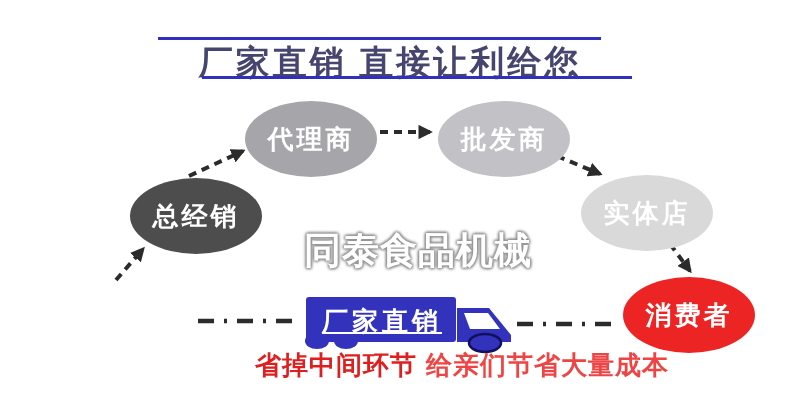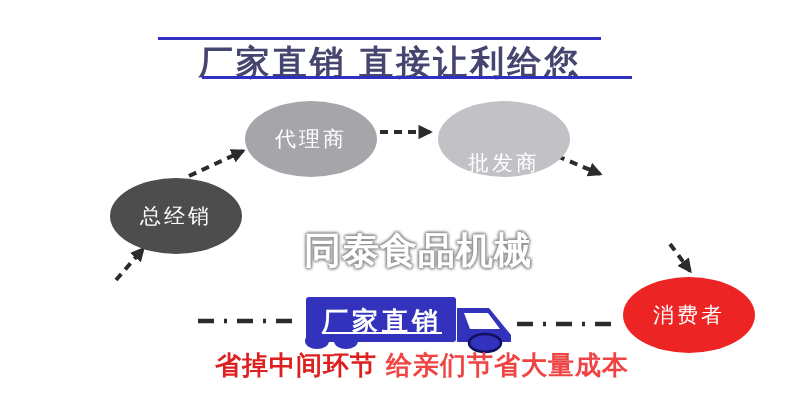--- a/index.html
+++ b/index.html
@@ -14,24 +14,24 @@
   .rule-bottom{left:202px;top:76px;width:430px;}
   .page-title{
     position:absolute;left:160px;top:44px;width:460px;margin:0;
     text-align:center;font-size:34px;font-weight:bold;letter-spacing:3px;
     color:#45456f;line-height:36px;white-space:nowrap;
   }
   
   .node{
     position:absolute;width:132px;height:76px;border-radius:50%;
     display:flex;align-items:center;justify-content:center;
-    color:#fff;font-size:21px;font-weight:normal;letter-spacing:3px;white-space:nowrap;
+    color:#fff;font-size:26px;font-weight:bold;letter-spacing:3px;white-space:nowrap;
   }
   .n0{left:49px;top:276px;}
-  .n1{left:110px;top:178px;}
+  .n1{left:130px;top:178px;}
   .n2{left:245px;top:101px;}
   .n3{left:438px;top:101px;}
   .n4{left:581px;top:175px;}
   .n5{left:623px;top:277px;text-align:center;}
   
   .watermark{
     position:absolute;left:292px;top:226px;width:240px;text-align:right;
     font-size:37px;font-weight:bold;letter-spacing:1px;color:#fff;white-space:nowrap;
     text-shadow:1px 1px 3px #929292,-1px -1px 3px #929292,1px -1px 3px #929292,-1px 1px 3px #929292;
   }
@@ -86,28 +86,31 @@
       <polygon points="464,313 488,313 500,329 470,329" fill="#ffffff"></polygon>
     </g>
   </svg>
 
   <div class="node n1" style="background-color: rgb(77, 77, 77);">
     <span>总经销</span>
   </div>
   <div class="node n2" style="background-color: rgb(166, 166, 170);">
     <span>代理商</span>
   </div>
-  <div class="node n3" style="background-color: rgb(194, 194, 198); align-items: flex-end;">
+  <div class="node n3" style="background-color: rgb(194, 194, 198);">
     <span>批发商</span>
+  </div>
+  <div class="node n4" style="background-color: rgb(217, 217, 217);">
+    <span>实体店</span>
   </div>
   <div class="node n5" style="background-color: rgb(237, 36, 36);">
     <span>消费者</span>
   </div>
 
   <div class="watermark">同泰食品机械</div>
 
   <div class="truck-label">厂家直销</div>
 
   <div class="caption">
-    <span class="highlight" style="color: rgb(221, 31, 31);">省掉中间环节</span><span class="rest" style="color: #ef4444;">给亲们节省大量成本</span>
+    <span class="highlight" style="color: rgb(221, 31, 31); margin-left: 40px;">省掉中间环节</span><span class="rest" style="color: #ef4444;">给亲们节省大量成本</span>
   </div>
 
 </div>
 
 </body></html>

